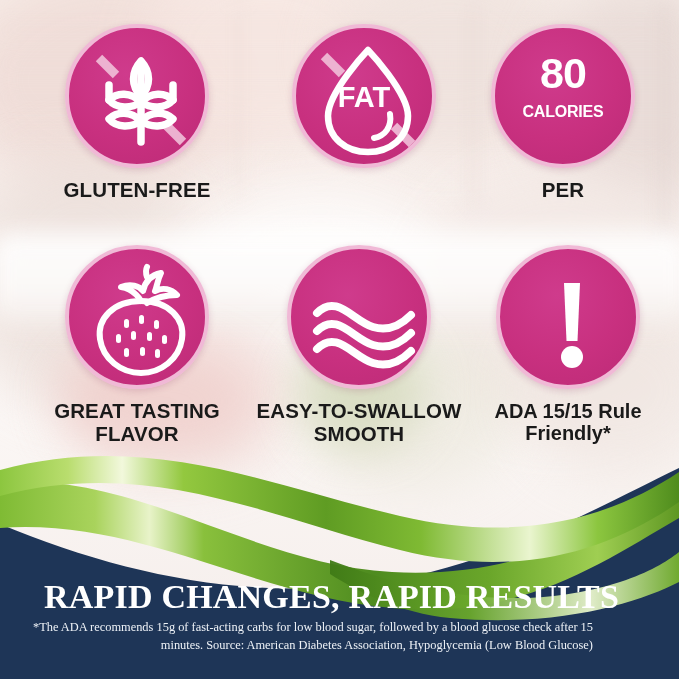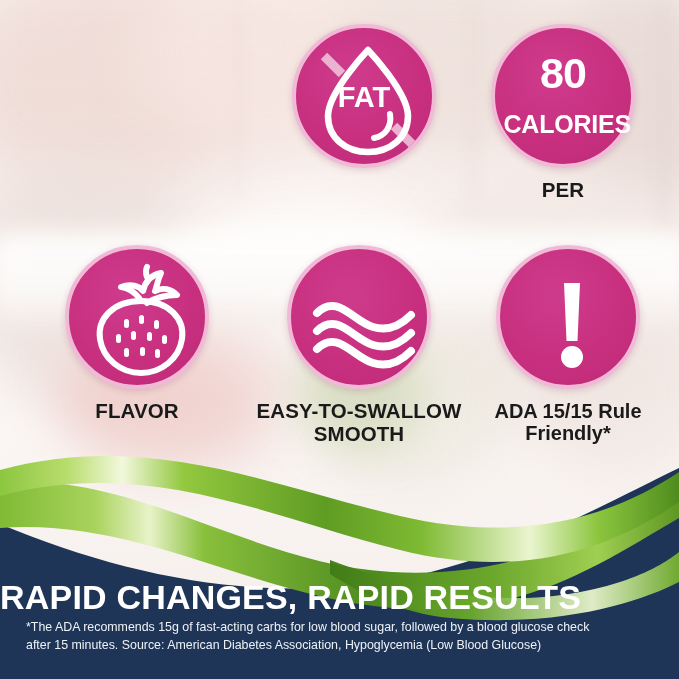--- a/index.html
+++ b/index.html
@@ -73,44 +73,43 @@
     text-transform:uppercase;
     font-stretch:condensed;
   }
   .label.mixed{text-transform:none;font-size:20px;letter-spacing:0;}
   .cal-num{
     position:absolute;left:0;right:0;top:24px;
     font-size:43px;font-weight:bold;color:#fff;line-height:1;
     letter-spacing:-1px;
   }
   .cal-word{
-    position:absolute;left:0;right:0;top:84px;
-    font-size:25px;font-weight:bold;color:#fff;line-height:1;
+    position:absolute;left:0;right:0;top:76px;
+    font-size:16px;font-weight:bold;color:#fff;line-height:1;
     letter-spacing:-.2px;
-    text-align:right;
   }
   .fat-txt{
     position:absolute;left:0;right:0;top:55px;
     font-size:29px;font-weight:bold;color:#fff;line-height:1;letter-spacing:0px;
   }
 
   
   #bdg-gluten{left:24px;top:24px;}
   #bdg-fat{left:251px;top:24px;}
   #bdg-cal{left:450px;top:24px;}
   #bdg-straw{left:24px;top:245px;}
   #bdg-wave{left:246px;top:245px;}
   #bdg-ada{left:455px;top:245px;}
   #bdg-cal .label{line-height:1.1;}
 
   
   .footer-art{position:absolute;left:0;top:432px;width:679px;height:247px;}
   .footer-art svg{display:block;}
 
-  .footer-text{position:absolute;left:0;top:580px;width:619px;text-align:left;}
+  .footer-text{position:absolute;left:0;top:580px;width:619px;text-align:right;font-family:Liberation Serif, serif;}
   .f-title{
     font-size:34px;font-weight:bold;color:#ffffff;letter-spacing:.2px;
     line-height:1;font-stretch:condensed;
   }
   .f-note{
     margin-top:5px;
     font-size:12.4px;color:#eef2f7;line-height:1.42;
     padding:0 26px;font-stretch:condensed;
   }
 </style>
@@ -137,20 +136,43 @@
     <div class="vline v1"></div>
     <div class="vline v2"></div>
     <div class="vline v3"></div>
     <div class="white-counter"></div>
     <div class="green-hint"></div>
     <div class="pink-hint"></div>
   </div>
 
   <div class="badges">
 
+    <div class="badge" id="bdg-gluten">
+      <div class="circle-wrap">
+        <div class="circle">
+          <svg viewBox="0 0 144 144">
+            <g stroke="#efb9d5" stroke-width="9" stroke-linecap="butt" opacity=".95">
+              <line x1="30" y1="30" x2="47" y2="47"></line>
+              <line x1="97" y1="97" x2="114" y2="114"></line>
+            </g>
+            <g fill="none" stroke="#ffffff" stroke-width="7.5" stroke-linecap="round" stroke-linejoin="round">
+              <line x1="72" y1="38" x2="72" y2="114"></line>
+              <path d="M72 33 C62 44 62 58 72 68 C82 58 82 44 72 33 Z"></path>
+              <path d="M72 74 C62 64 48 64 40 72 C48 81 62 81 72 74 Z"></path>
+              <path d="M72 74 C82 64 96 64 104 72 C96 81 82 81 72 74 Z"></path>
+              <path d="M72 93 C62 83 48 83 40 91 C48 100 62 100 72 93 Z"></path>
+              <path d="M72 93 C82 83 96 83 104 91 C96 100 82 100 72 93 Z"></path>
+              <path d="M40 72 V57"></path>
+              <path d="M104 72 V57"></path>
+            </g>
+          </svg>
+        </div>
+      </div>
+      <div class="label">GLUTEN-FREE</div>
+    </div>
 
     <div class="badge" id="bdg-fat">
       <div class="circle-wrap">
         <div class="circle">
           <svg viewBox="0 0 144 144">
             <g stroke="#efb9d5" stroke-width="9" stroke-linecap="butt" opacity=".95">
               <line x1="28" y1="28" x2="46" y2="46"></line>
               <line x1="98" y1="98" x2="116" y2="116"></line>
             </g>
             <path d="M72 22 C72 22 112 64 112 88 C112 110 94 124 72 124 C50 124 32 110 32 88 C32 64 72 22 72 22 Z" fill="none" stroke="#ffffff" stroke-width="6.5" stroke-linejoin="round"></path>
@@ -191,20 +213,21 @@
               <rect x="78" y="83" width="5" height="9" rx="2.5"></rect>
               <rect x="93" y="86" width="5" height="9" rx="2.5"></rect>
               <rect x="55" y="99" width="5" height="9" rx="2.5"></rect>
               <rect x="71" y="98" width="5" height="9" rx="2.5"></rect>
               <rect x="86" y="100" width="5" height="9" rx="2.5"></rect>
             </g>
           </svg>
         </div>
       </div>
       <div class="label">
+        <div>GREAT TASTING</div>
         <div>FLAVOR</div>
       </div>
     </div>
 
     <div class="badge" id="bdg-wave">
       <div class="circle-wrap">
         <div class="circle">
           <svg viewBox="0 0 144 144">
             <g fill="none" stroke="#ffffff" stroke-width="8" stroke-linecap="round">
               <path d="M26 64 C46 44 62 72 82 78 C98 83 110 76 120 66"></path>

